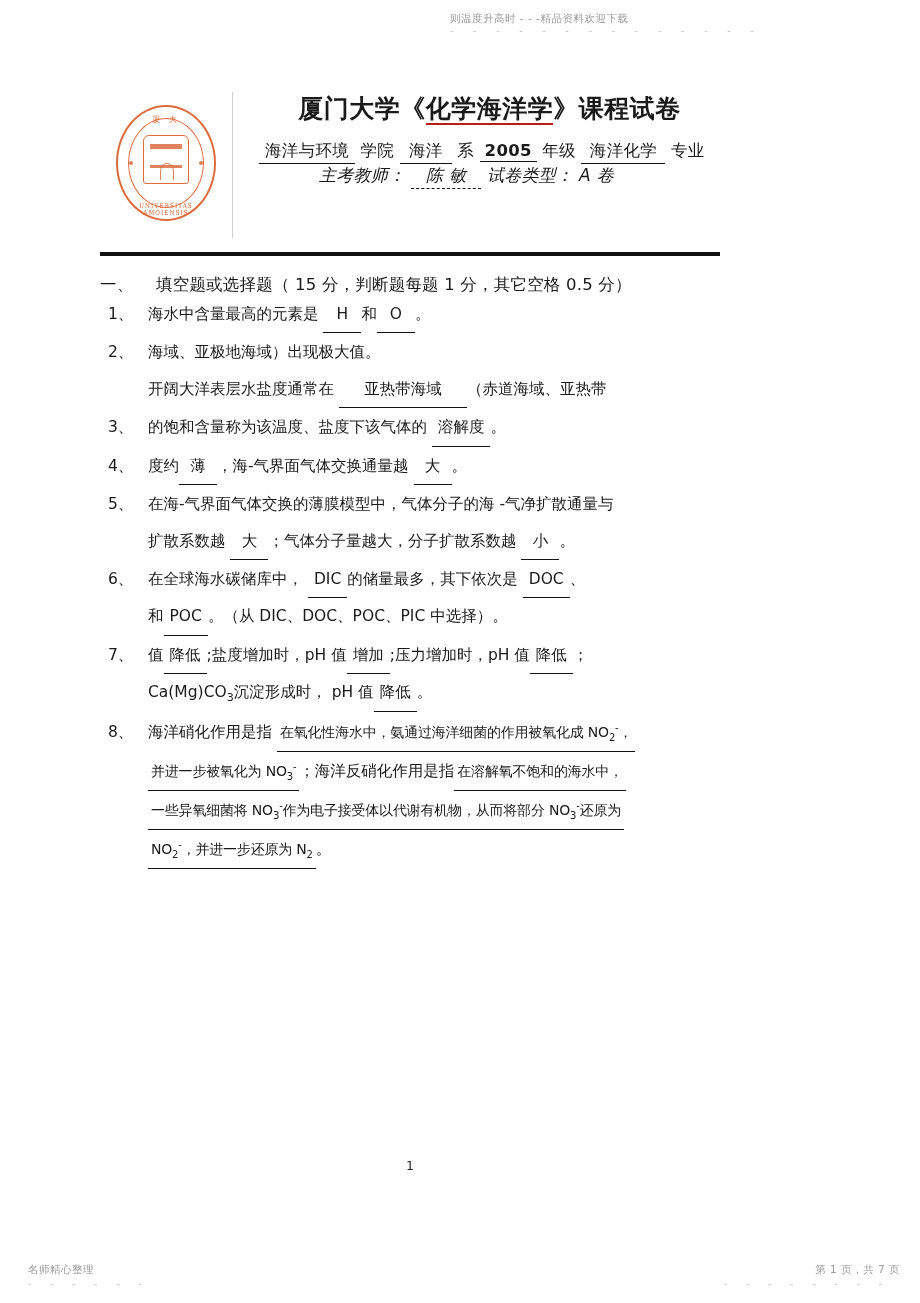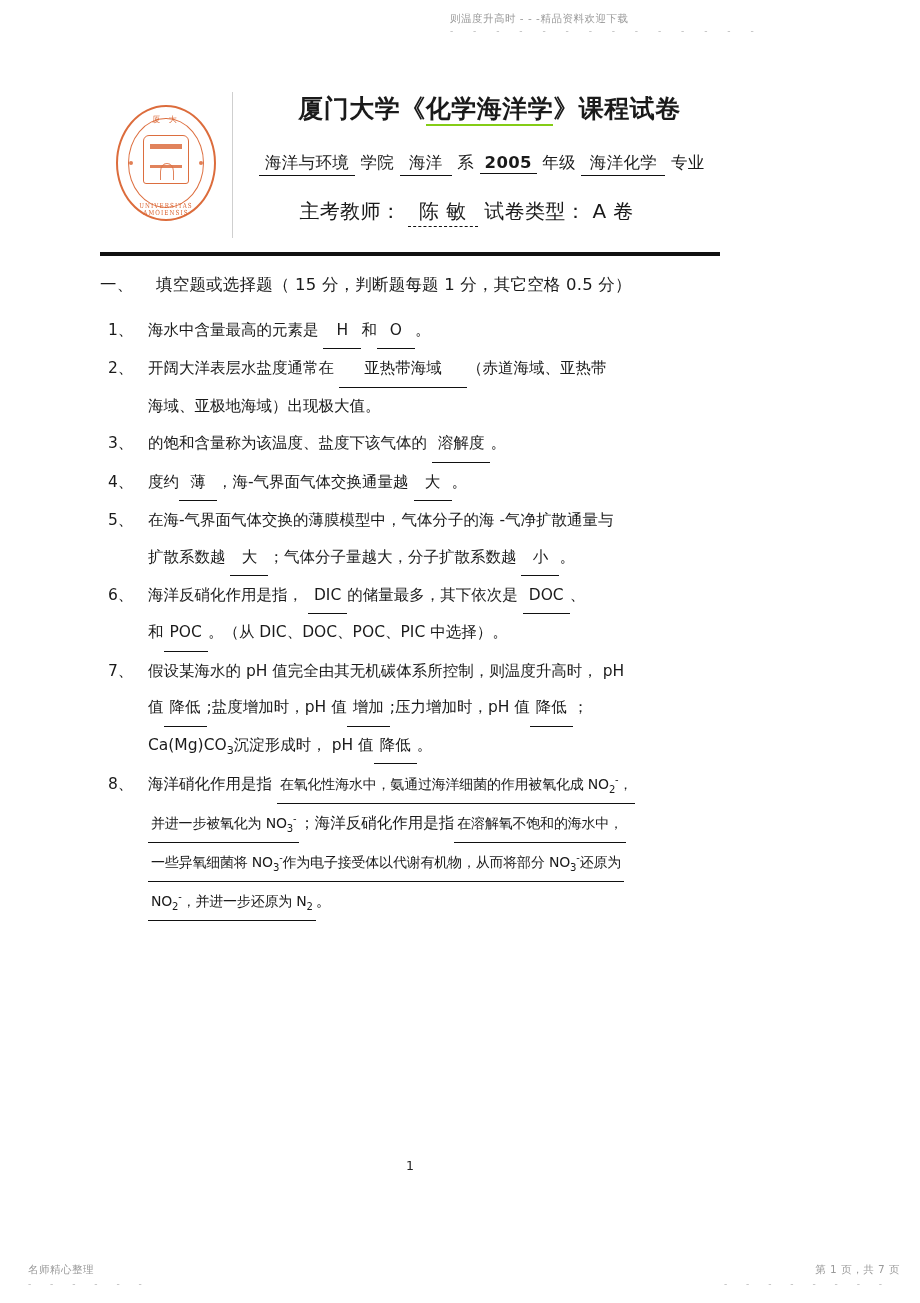--- a/index.html
+++ b/index.html
@@ -120,34 +120,34 @@
     padding-top: 2px;
   }
   .doc-title {
     font-size: 25px;
     font-weight: bold;
     text-align: center;
     letter-spacing: .5px;
     line-height: 1.5;
     white-space: nowrap;
   }
-  .doc-title .ul { border-bottom: 2px solid #84cc16; padding-bottom: 1px; }
+  .doc-title .ul { border-bottom: 2px solid #b91c1c; padding-bottom: 1px; font-family: Liberation Serif, serif; }
 
   .meta-line {
     font-size: 16.5px;
-    margin-top: 24px;
+    margin-top: 12px;
     white-space: nowrap;
     letter-spacing: .3px;
   }
   .meta-line2 {
-    font-size: 20px;
-    margin-top: 22px;
+    font-size: 17px;
     text-align: center;
     letter-spacing: .3px;
     padding-right: 46px;
+    font-style: italic;
   }
   .blank {
     display: inline-block;
     border-bottom: 1.6px solid #111;
     text-align: center;
     padding: 0 5px 1px 5px;
   }
   .blank-b { font-weight: bold; }
   .blank-dash {
     display: inline-block;
@@ -163,21 +163,20 @@
     border-bottom: 1.3px solid #111;
     height: 3px;
   }
 
   
   .content { padding-top: 18px; }
 
   .sec-head {
     font-size: 16.5px;
     letter-spacing: .2px;
-    margin-bottom: 16px;
     white-space: nowrap;
   }
   .sec-num { display: inline-block; width: 56px; }
 
   .q {
     display: flex;
     font-size: 15.5px;
     line-height: 2.35;
     margin-bottom: 1px;
   }
@@ -284,22 +283,22 @@
     <div id="questions">
         <div class="q">
           <div class="q-num">1、</div>
           <div class="q-body">
             <div class="q-line"><span>海水中含量最高的元素是 </span><span class="u">H</span><span>和</span><span class="u">O</span><span>。</span></div>
           </div>
         </div>
         <div class="q">
           <div class="q-num">2、</div>
           <div class="q-body">
+            <div class="q-line"><span>海域、亚极地海域）出现极大值。</span></div>
             <div class="q-line"><span>开阔大洋表层水盐度通常在 </span><span class="u u-wide">亚热带海域</span><span>（赤道海域、亚热带</span></div>
-            <div class="q-line"><span>海域、亚极地海域）出现极大值。</span></div>
           </div>
         </div>
         <div class="q">
           <div class="q-num">3、</div>
           <div class="q-body">
             <div class="q-line"><span>的饱和含量称为该温度、盐度下该气体的 </span><span class="u">溶解度</span><span>。</span></div>
           </div>
         </div>
         <div class="q">
           <div class="q-num">4、</div>
@@ -310,28 +309,27 @@
         <div class="q">
           <div class="q-num">5、</div>
           <div class="q-body">
             <div class="q-line"><span>在海-气界面气体交换的薄膜模型中，气体分子的海   -气净扩散通量与</span></div>
             <div class="q-line"><span>扩散系数越 </span><span class="u">大</span><span>；气体分子量越大，分子扩散系数越 </span><span class="u">小</span><span>。</span></div>
           </div>
         </div>
         <div class="q">
           <div class="q-num">6、</div>
           <div class="q-body">
-            <div class="q-line"><span>海洋反硝化作用是指， </span><span class="u">DIC</span><span>的储量最多，其下依次是 </span><span class="u">DOC</span><span>、</span></div>
+            <div class="q-line"><span>在全球海水碳储库中， </span><span class="u">DIC</span><span>的储量最多，其下依次是 </span><span class="u">DOC</span><span>、</span></div>
             <div class="q-line"><span>和</span><span class="u">POC</span><span>。（从 DIC、DOC、POC、PIC 中选择）。</span></div>
           </div>
         </div>
         <div class="q">
           <div class="q-num">7、</div>
           <div class="q-body">
-            <div class="q-line"><span>假设某海水的 pH 值完全由其无机碳体系所控制，则温度升高时， pH</span></div>
             <div class="q-line"><span>值</span><span class="u">降低</span><span>;盐度增加时，pH 值</span><span class="u">增加</span><span>;压力增加时，pH 值</span><span class="u">降低</span><span>；</span></div>
             <div class="q-line"><span>Ca(Mg)CO<sub>3</sub></span><span>沉淀形成时， pH 值</span><span class="u">降低</span><span>。</span></div>
           </div>
         </div>
         <div class="q q8">
           <div class="q-num">8、</div>
           <div class="q-body">
             <div class="q-line"><span>海洋硝化作用是指 </span><span class="ans">在氧化性海水中，氨通过海洋细菌的作用被氧化成  NO<sub>2</sub><sup>-</sup>，</span></div>
             <div class="q-line"><span class="ans">并进一步被氧化为 NO<sub>3</sub><sup>-</sup></span><span>；海洋反硝化作用是指</span><span class="ans"> 在溶解氧不饱和的海水中，</span></div>
             <div class="q-line"><span class="ans">一些异氧细菌将  NO<sub>3</sub><sup>-</sup>作为电子接受体以代谢有机物，从而将部分   NO<sub>3</sub><sup>-</sup>还原为</span></div>

